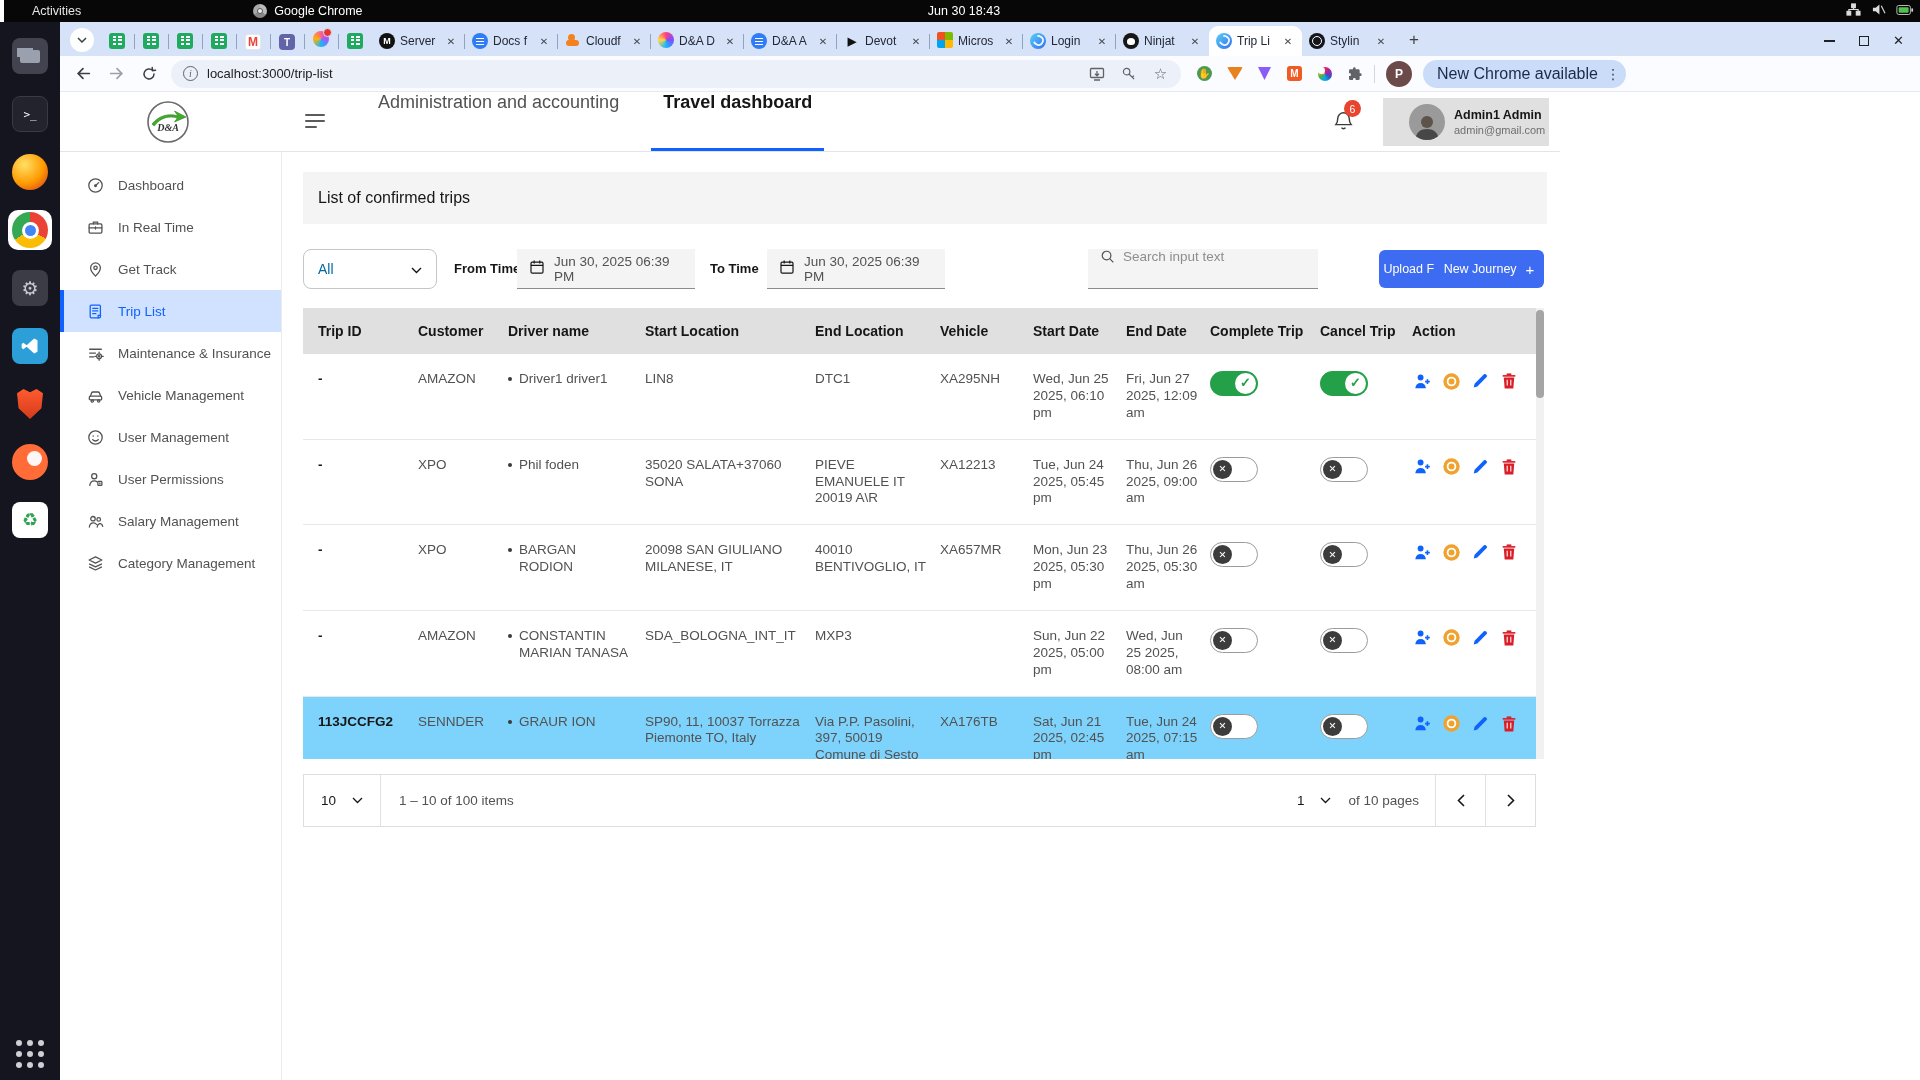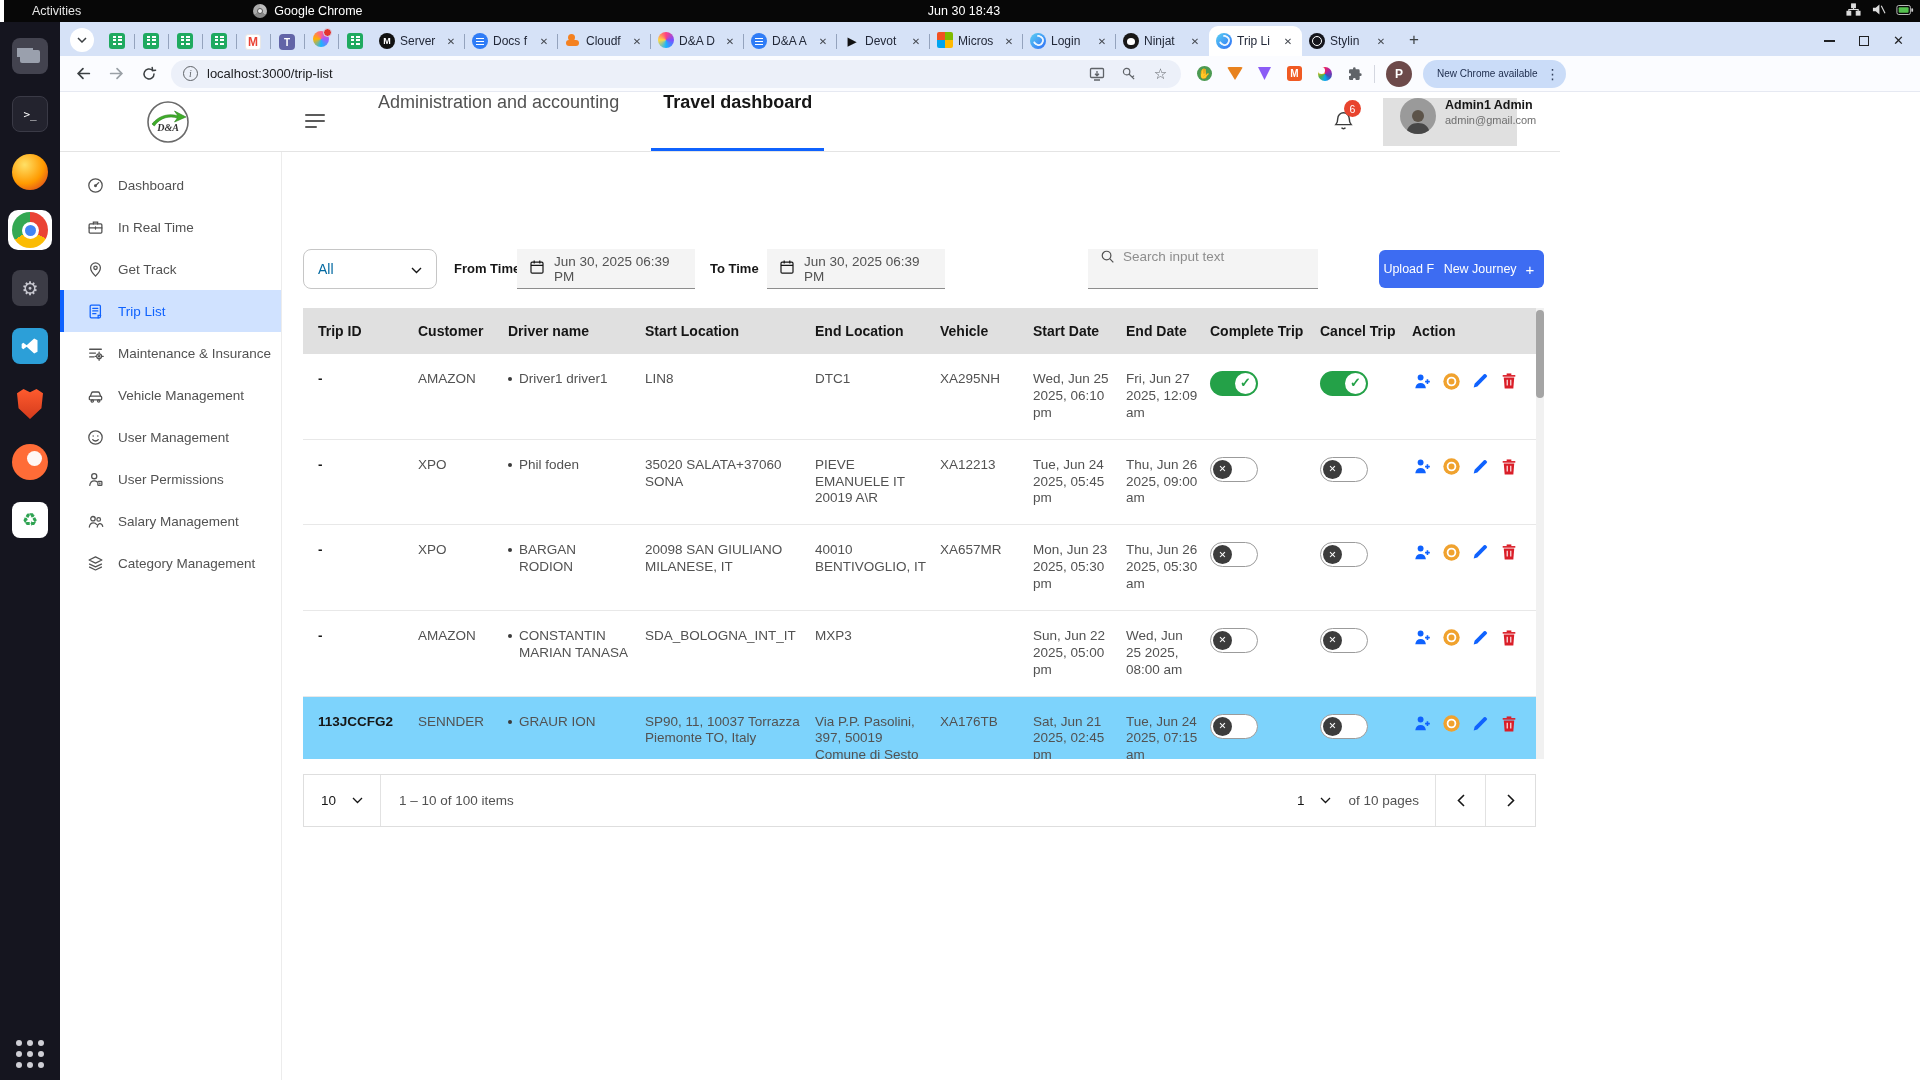--- a/index.html
+++ b/index.html
@@ -45,38 +45,38 @@
 
   .toolbar { height:36px; background:#fbfcff; display:flex; align-items:center; padding:0 12px; gap:11px; flex:none; border-bottom:1px solid #e6e9f2; }
   .nav-btn { width:22px; height:22px; display:flex; align-items:center; justify-content:center; }
   .omnibox { height:28px; width:1010px; background:#ecf0f9; border-radius:14px; display:flex; align-items:center; gap:9px; padding:0 12px; font-size:13px; color:#202124; }
   .omni-info { width:15px; height:15px; border-radius:50%; border:1.3px solid #5f6368; color:#5f6368; font-size:10px; display:flex; align-items:center; justify-content:center; font-style:italic; font-family:"Liberation Serif", serif; }
   .omni-info::before { content:"i"; }
   .omni-icons { margin-left:auto; display:flex; align-items:center; gap:15px; }
   .ext-row { display:flex; align-items:center; gap:13px; margin-left:4px; }
   .toolbar-divider { width:1px; height:18px; background:#d4d7e0; }
   .profile-chip { width:26px; height:26px; border-radius:50%; background:#6d4a4a; color:#fff; font-size:12px; font-weight:bold; display:flex; align-items:center; justify-content:center; }
-  .update-pill { height:28px; background:#cadcf8; border-radius:14px; display:flex; align-items:center; gap:8px; padding:0 6px 0 14px; font-size:10px; color:#1b2a4a; }
+  .update-pill { height:28px; background:#cadcf8; border-radius:14px; display:flex; align-items:center; gap:8px; padding:0 6px 0 14px; font-size:16px; color:#1b2a4a; }
   .update-pill .dots::before { content:"⋮"; font-size:14px; color:#33405c; }
 
   
   .page { flex:1; background:#fff; position:relative; }
 
   .app-header { position:absolute; top:0; left:0; width:1500px; height:60px; background:#fff; border-bottom:1px solid #e4e4e4; }
   .logo { position:absolute; left:86px; top:8px; }
   .menu-toggle { position:absolute; left:245px; top:22px; width:22px; display:flex; flex-direction:column; gap:4px; }
   .menu-toggle i { height:2px; background:#5b5b5b; border-radius:1px; }
   .menu-toggle i:nth-child(1){ width:20px;} .menu-toggle i:nth-child(2){ width:20px;} .menu-toggle i:nth-child(3){ width:12px;}
   .nav-tabs { position:absolute; left:296px; top:0; height:100%; display:flex; }
   .nav-tab { height:100%; display:flex; padding:0 22px; font-size:18px; color:#525252; position:relative; }
   .nav-tab.active { color:#161616; font-weight:bold; }
   .nav-tab.active::after { content:""; position:absolute; left:10px; right:10px; bottom:0; height:3px; background:#0f62fe; }
   .bell-wrap { position:absolute; left:1272px; top:16px; }
   .bell-badge { position:absolute; top:-8px; left:12px; min-width:17px; height:17px; border-radius:9px; background:#e8442e; color:#fff; font-size:10.5px; display:flex; align-items:center; justify-content:center; padding:0 4px; }
-  .user-chip { position:absolute; left:1323px; top:6px; width:134px; height:48px; background:#e0e0e0; display:flex; align-items:flex-start; gap:9px; padding:0 17px; }
+  .user-chip { position:absolute; left:1323px; top:6px; width:166px; height:48px; background:#e0e0e0; display:flex; align-items:center; gap:9px; padding:0 26px; }
   .user-avatar { width:36px; height:36px; border-radius:50%; background:#9a9a9a; overflow:hidden; display:flex; align-items:flex-end; justify-content:center; flex:none; }
   .user-name { font-size:12.5px; font-weight:bold; color:#161616; line-height:1.25; }
   .user-email { font-size:11px; color:#6f6f6f; }
 
   .sidebar { position:absolute; top:60px; left:0; width:222px; height:928px; background:#fff; border-right:1px solid #ececec; padding-top:12px; }
   .side-item { height:42px; display:flex; align-items:center; gap:14px; padding-left:26px; font-size:13.5px; color:#525252; }
   .side-item .sicon { width:18px; height:18px; flex:none; display:flex; align-items:center; justify-content:center; }
   .side-item.active { background:#d0e2ff; color:#0f62fe; box-shadow:inset 4px 0 0 #0f62fe; }
 
   .main { position:absolute; left:243px; top:60px; width:1244px; height:928px; background:#fff; }
@@ -627,20 +627,21 @@
                 <path d="M2 8.3l6 2.9 6-2.9"></path>
                 <path d="M2 11.2l6 2.9 6-2.9"></path>
               </svg>
             </span>
             <span>Category Management</span>
           </div>
 
       </div>
 
       <div class="main">
+        <div class="title-band">List of confirmed trips</div>
 
         <div class="filters">
           <div class="all-select">
             <span>All</span>
             <span class="chev">
               <svg width="11" height="7" viewBox="0 0 11 7">
                   <path d="M1 1l4.5 4.5L10 1" fill="none" stroke="#161616" stroke-width="1.4"></path>
                 </svg>
             </span>
           </div>

